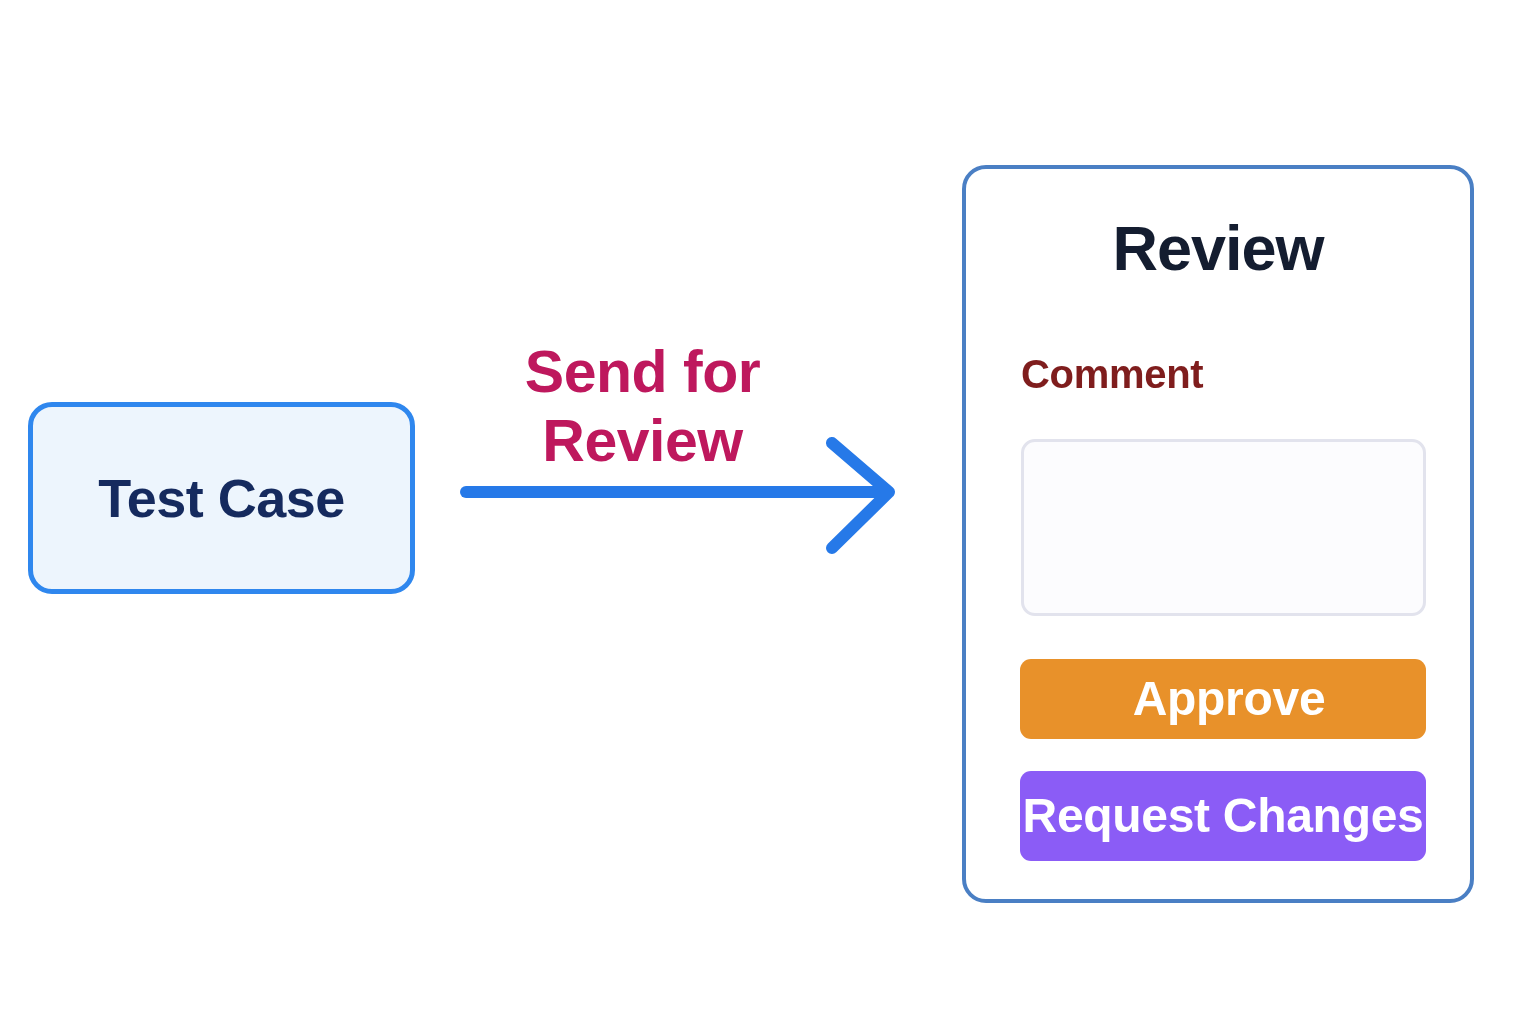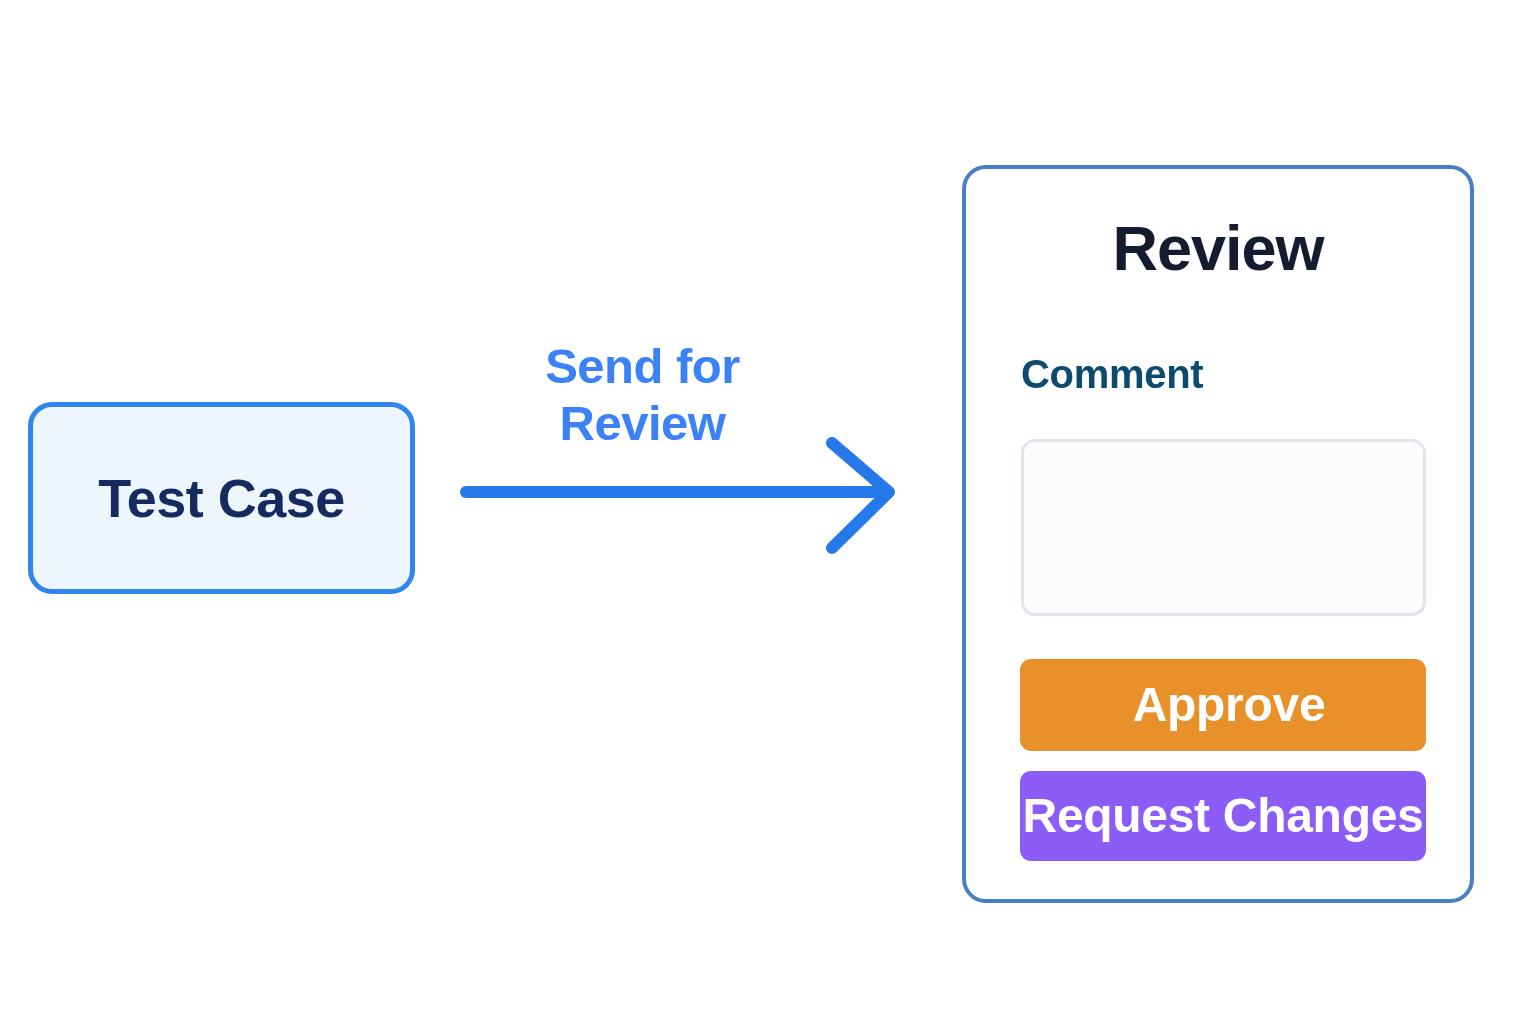--- a/index.html
+++ b/index.html
@@ -56,23 +56,23 @@
     top: 330px;
     width: 460px;
     height: 240px;
   }
   .edge-label {
     position: absolute;
     left: 0;
     top: 8px;
     width: 375px;
     text-align: center;
-    font-size: 49px;
-    font-weight: 700;
-    color: #3b82f6;
+    font-size: 59px;
+    font-weight: 700;
+    color: #be185d;
     line-height: 1.17;
     letter-spacing: -0.5px;
   }
   .edge-arrow-svg {
     position: absolute;
     left: 0;
     top: 0;
     width: 460px;
     height: 240px;
     overflow: visible;
@@ -101,21 +101,21 @@
     color: #141d30;
     letter-spacing: -1px;
     line-height: 1;
   }
   .field-label {
     position: absolute;
     left: 55px;
     top: 185px;
     font-size: 40px;
     font-weight: 700;
-    color: #0c4a6e;
+    color: #7f1d1d;
     letter-spacing: -0.3px;
     line-height: 1;
   }
   .comment-box {
     position: absolute;
     left: 55px;
     top: 270px;
     width: 405px;
     height: 177px;
     box-sizing: border-box;
@@ -149,21 +149,21 @@
     letter-spacing: -0.3px;
     line-height: 1;
     cursor: pointer;
     display: flex;
     align-items: center;
     justify-content: center;
     padding: 0;
   }
   .btn-approve {
     top: 490px;
-    height: 92px;
+    height: 80px;
     background: #e8912a;
     font-size: 48px;
     padding-left: 12px;
   }
   .btn-request {
     top: 602px;
     height: 90px;
     background: #8b5cf6;
     font-size: 48px;
   }

